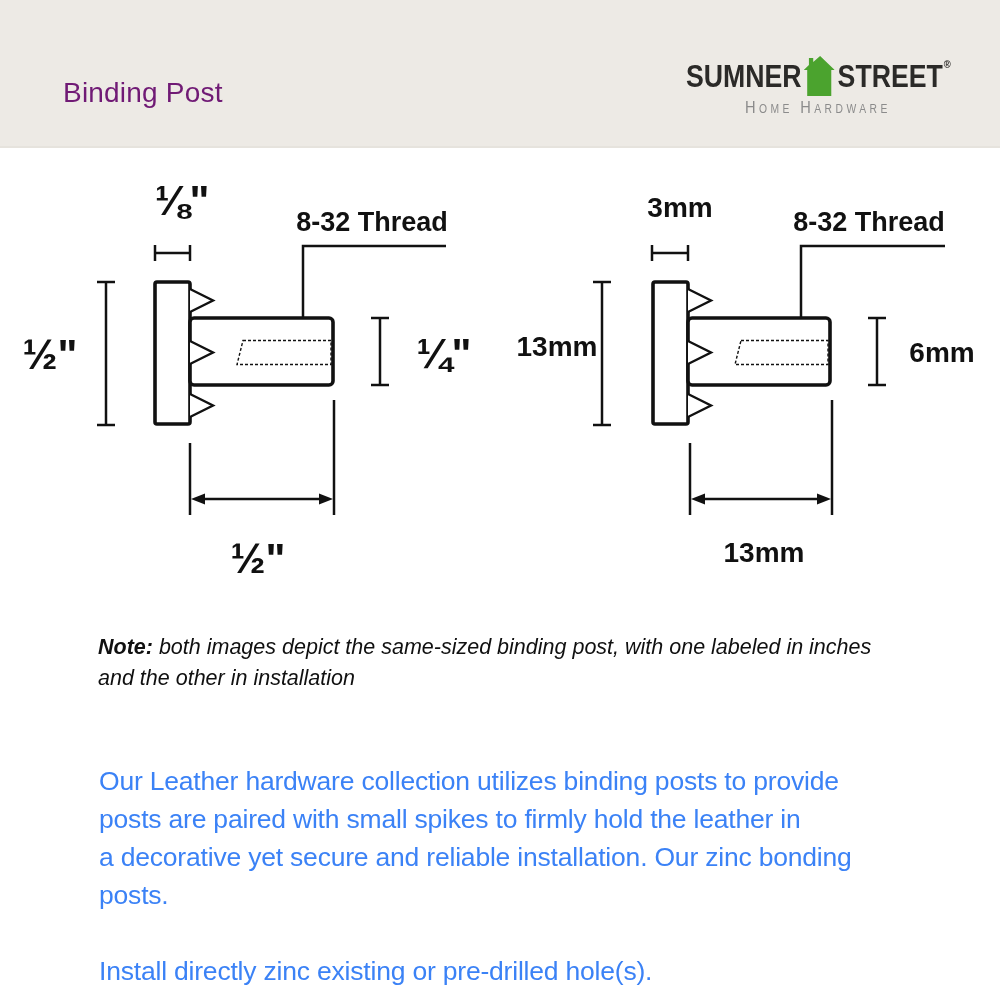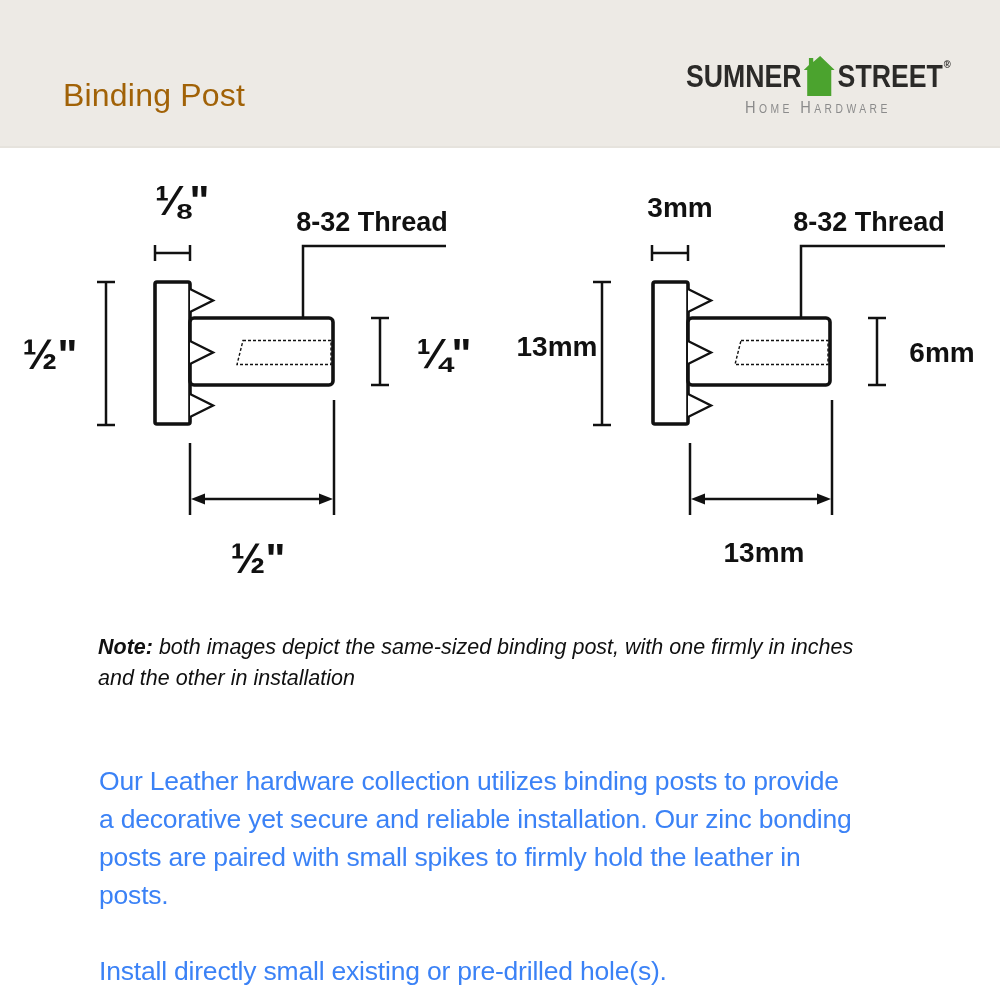--- a/index.html
+++ b/index.html
@@ -7,21 +7,21 @@
     position:relative;width:1000px;height:1000px;background:#ffffff;
     font-family:"Liberation Sans",sans-serif;overflow:hidden;
   }
   
   .header{
     position:absolute;left:0;top:0;width:1000px;height:146px;
     background:#edeae5;border-bottom:2px solid #e6e3dd;
   }
   .title{
     position:absolute;left:63px;top:78px;
-    font-size:32px;line-height:1.1;font-weight:400;color:#a16207;letter-spacing:.2px;
+    font-size:28px;line-height:1.1;font-weight:400;color:#701a75;letter-spacing:.2px;
   }
   .logo{
     position:absolute;top:55px;right:50px;
     display:flex;flex-direction:column;align-items:center;
     transform:scaleX(.86);transform-origin:100% 0;
   }
   .logo-row{display:flex;align-items:center;}
   .brand{
     font-size:31px;font-weight:700;color:#2b2a28;letter-spacing:0;line-height:1;
   }
@@ -167,27 +167,27 @@
         <line class="ln" x1="832" y1="400" x2="832" y2="515"></line>
         <line class="ln" x1="696" y1="499" x2="826" y2="499"></line>
         <polygon class="arrow" points="691,499 705,493.5 705,504.5"></polygon>
         <polygon class="arrow" points="831,499 817,493.5 817,504.5"></polygon>
         <text class="lbl-mm" x="764" y="562" text-anchor="middle">13mm</text>
       </g>
     </g>
   </svg>
 
   <div class="note">
-    <div class="note-line"><b>Note:</b><span> both images depict the same-sized binding post, with one firmly in inches</span></div>
+    <div class="note-line"><b>Note:</b><span> both images depict the same-sized binding post, with one labeled in inches</span></div>
     <div class="note-line">and the other in installation</div>
   </div>
 
   <div class="body-text">
     <div>
       <div class="body-line">Our Leather hardware collection utilizes binding posts to provide</div>
+      <div class="body-line">posts are paired with small spikes to firmly hold the leather in</div>
       <div class="body-line">a decorative yet secure and reliable installation. Our zinc bonding</div>
-      <div class="body-line">posts are paired with small spikes to firmly hold the leather in</div>
       <div class="body-line">posts.</div>
     </div>
-    <div class="para2 body-line">Install directly small existing or pre-drilled hole(s).</div>
+    <div class="para2 body-line">Install directly zinc existing or pre-drilled hole(s).</div>
   </div>
 
 </div>
 
 </body></html>

